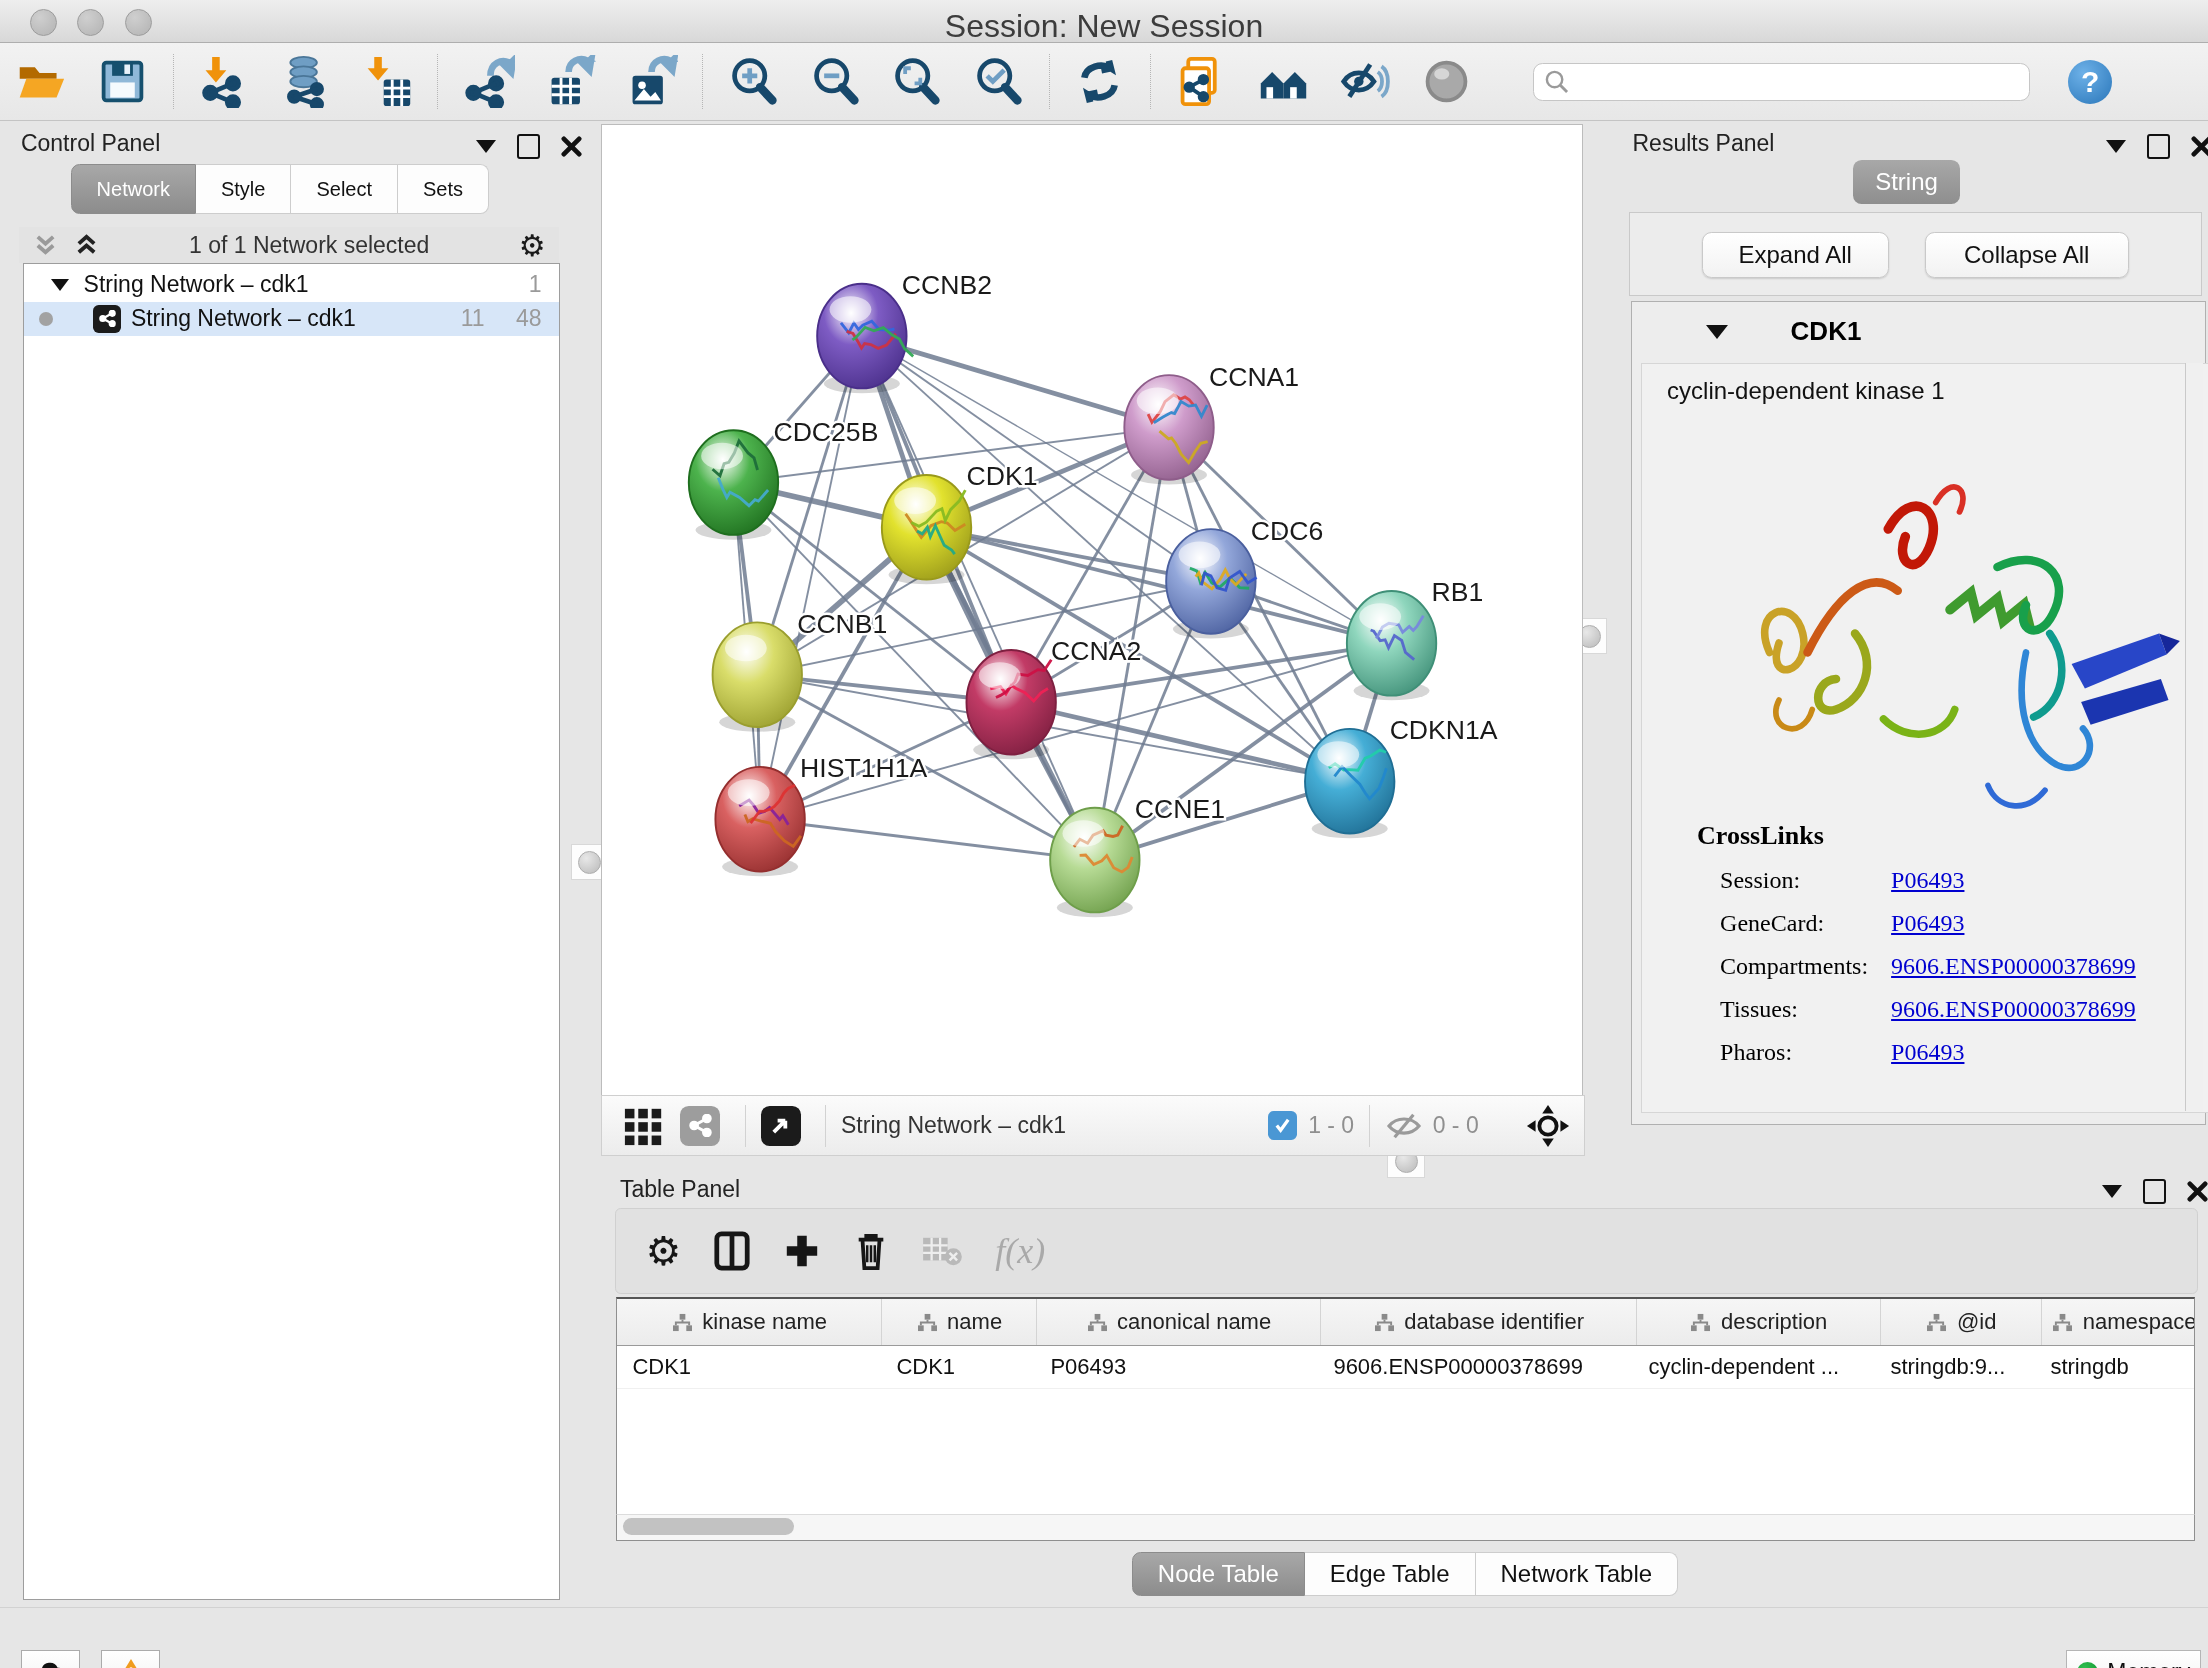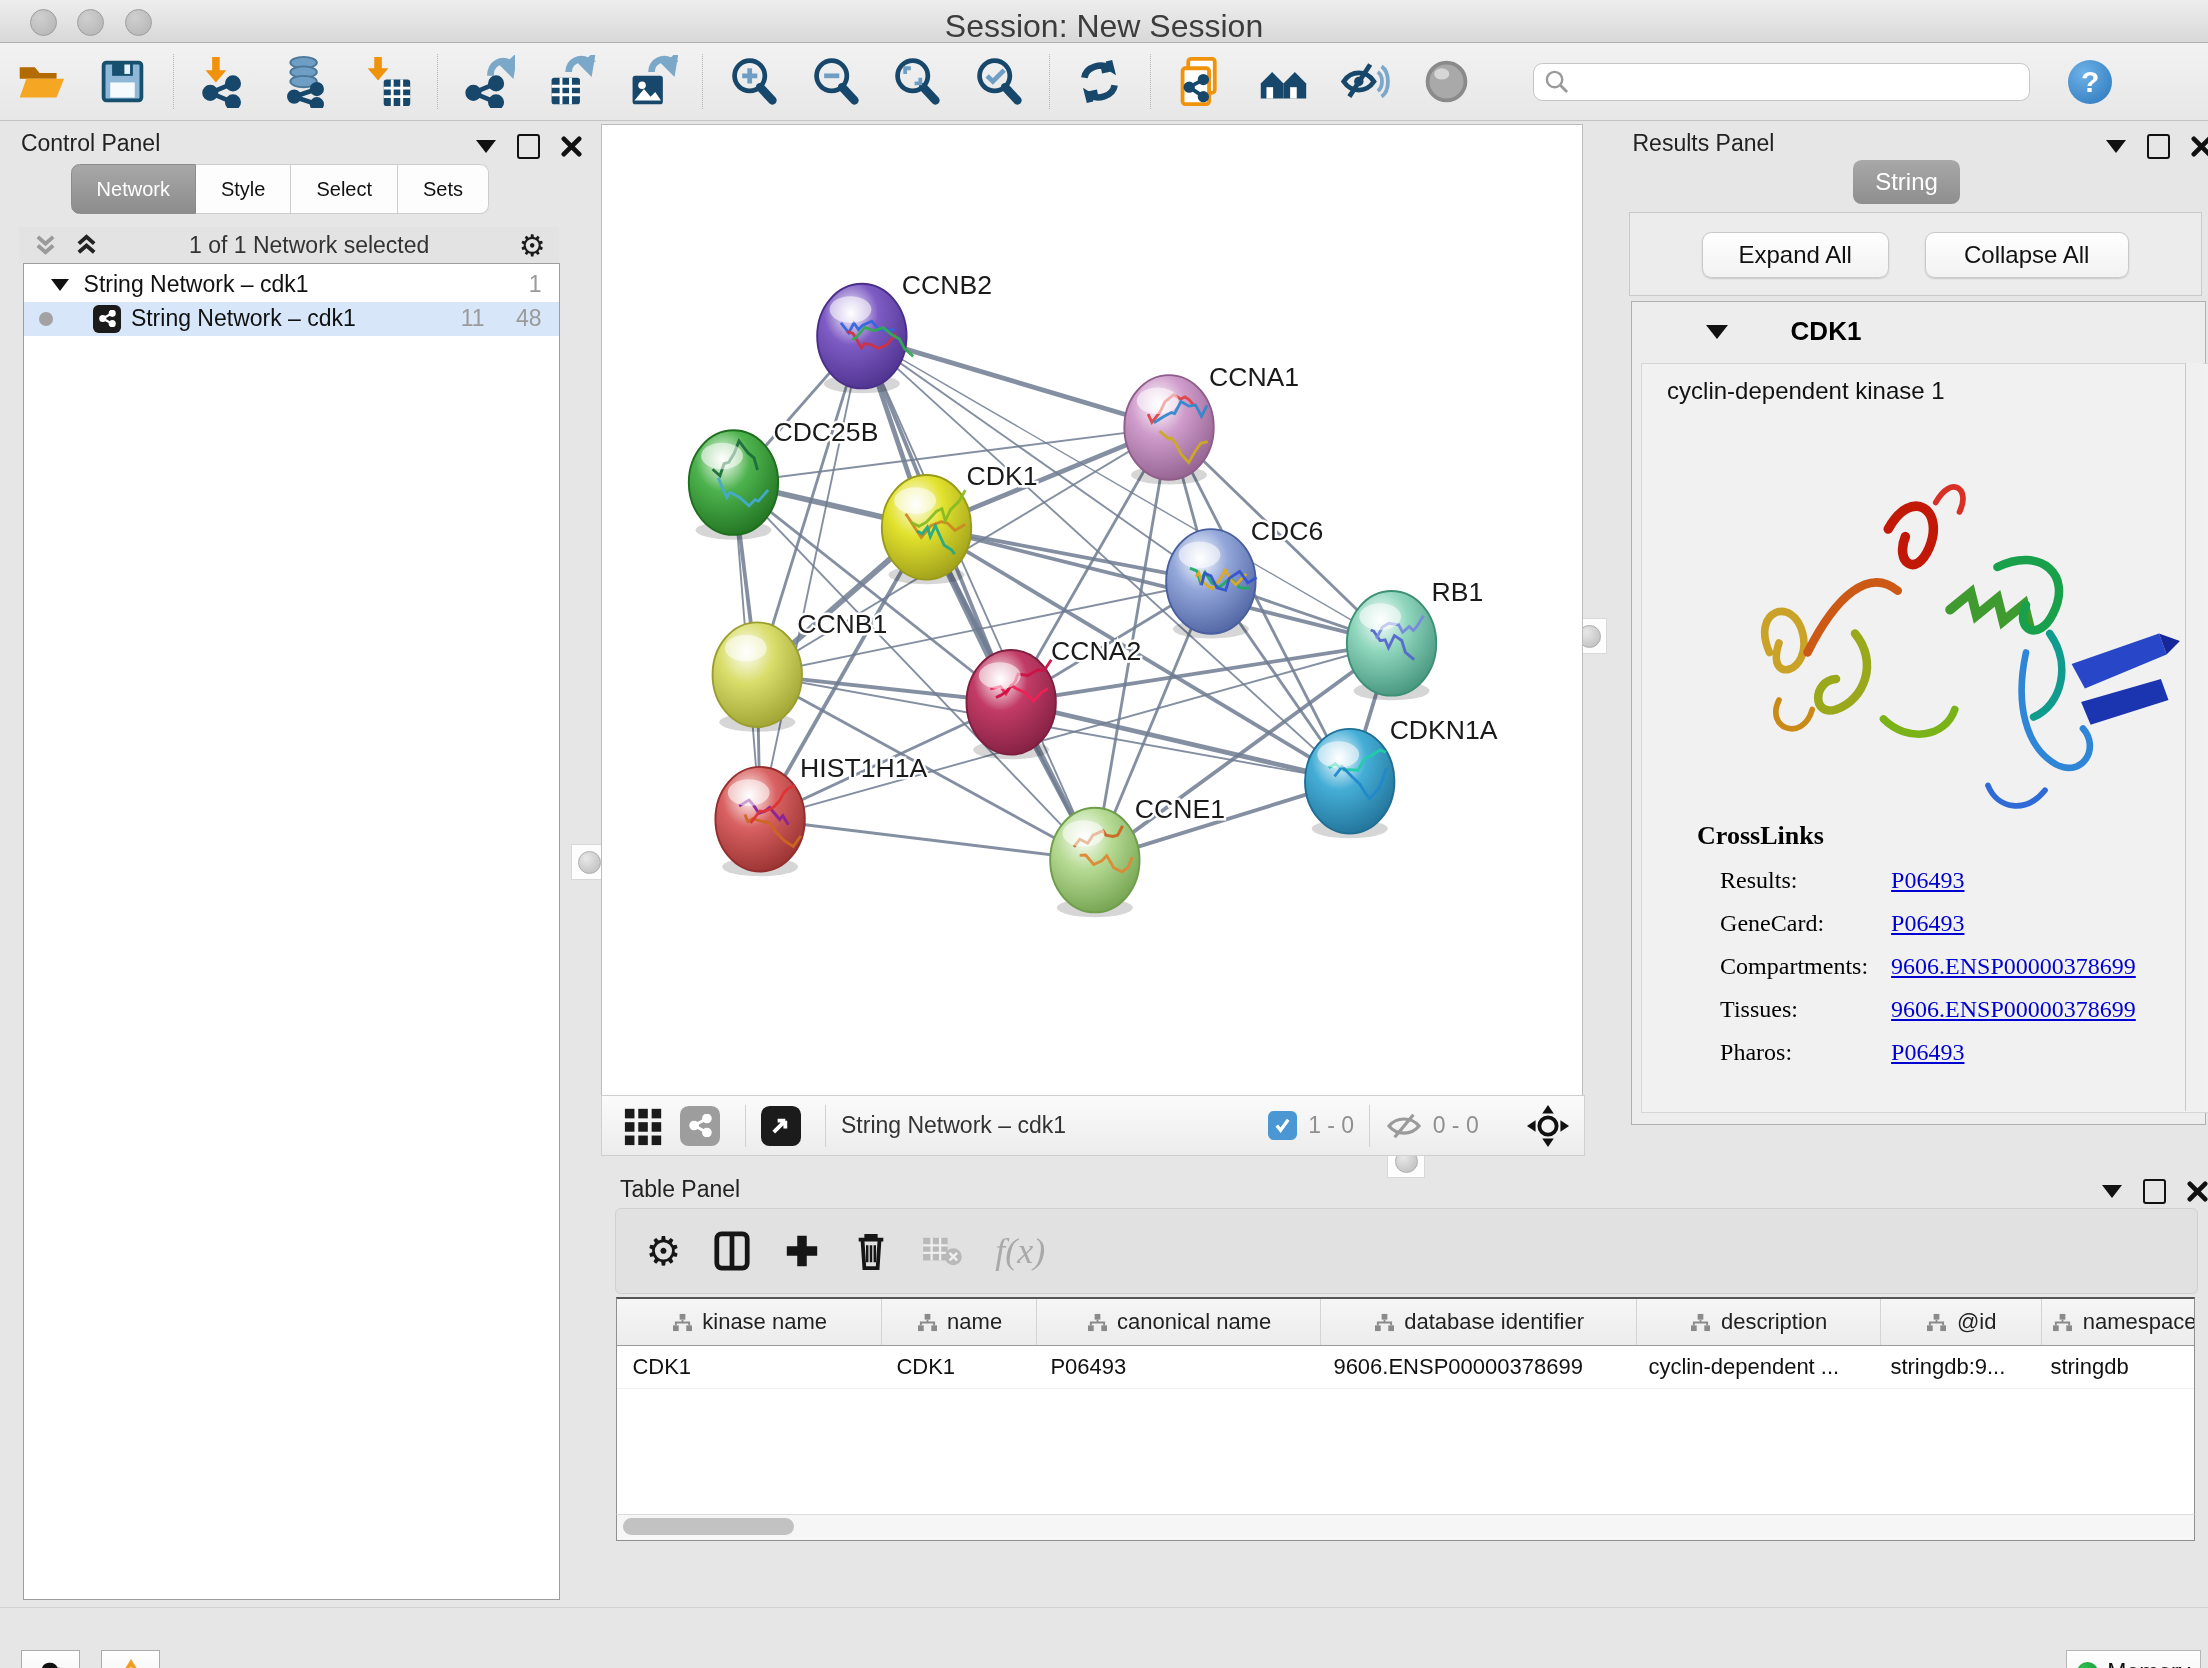--- a/index.html
+++ b/index.html
@@ -631,21 +631,21 @@
         <g>
           <path d="M378 262 L470 230 L478 252 L392 288 Z" fill="#2846c8"></path>
           <path d="M388 302 L472 278 L480 300 L398 326 Z" fill="#1b35b0"></path>
           <path d="M470 230 L492 238 L478 252 Z" fill="#16279a"></path>
         </g>
       </svg>
       <div id="crosslinks">
         <div class="cl-head">CrossLinks</div>
         <div id="cl-rows">
             <div class="cl-row">
-              <span class="cl-label">Results:</span>
+              <span class="cl-label">Session:</span>
               <span class="cl-link">P06493</span>
             </div>
             <div class="cl-row">
               <span class="cl-label">GeneCard:</span>
               <span class="cl-link">P06493</span>
             </div>
             <div class="cl-row">
               <span class="cl-label">Compartments:</span>
               <span class="cl-link">9606.ENSP00000378699</span>
             </div>
@@ -780,20 +780,25 @@
         <div class="td" style="width: 268px;">P06493</div>
         <div class="td" style="width: 300px;">9606.ENSP00000378699</div>
         <div class="td" style="width: 227px;">cyclin-dependent ...</div>
         <div class="td" style="width: 145px;">stringdb:9...</div>
         <div class="td" style="width: 148px;">stringdb</div>
       </div>
   </div>
   <div id="tp-hscroll">
       <div id="tp-hthumb"></div>
     </div>
+  <div id="tp-tabs">
+      <div class="tab active" style="font-size: 24px; height: 42px;">Node Table</div>
+      <div class="tab" style="font-size: 24px; height: 42px;">Edge Table</div>
+      <div class="tab" style="font-size: 24px; height: 42px;">Network Table</div>
+    </div>
 </div>
 
 <div id="status-divider"></div>
 <div class="status-btn" style="left:21px;width:57px">
   <svg width="36" height="25" viewBox="0 0 38 26">
       <path d="M10 24 a7 7 0 0 1 -1 -14 a9 9 0 0 1 17 -2 a6.5 6.5 0 0 1 4 12 z" fill="#111"></path>
     </svg>
 </div>
 <div class="status-btn" style="left:101px;width:57px">
   <svg width="34" height="30" viewBox="0 0 36 32">

